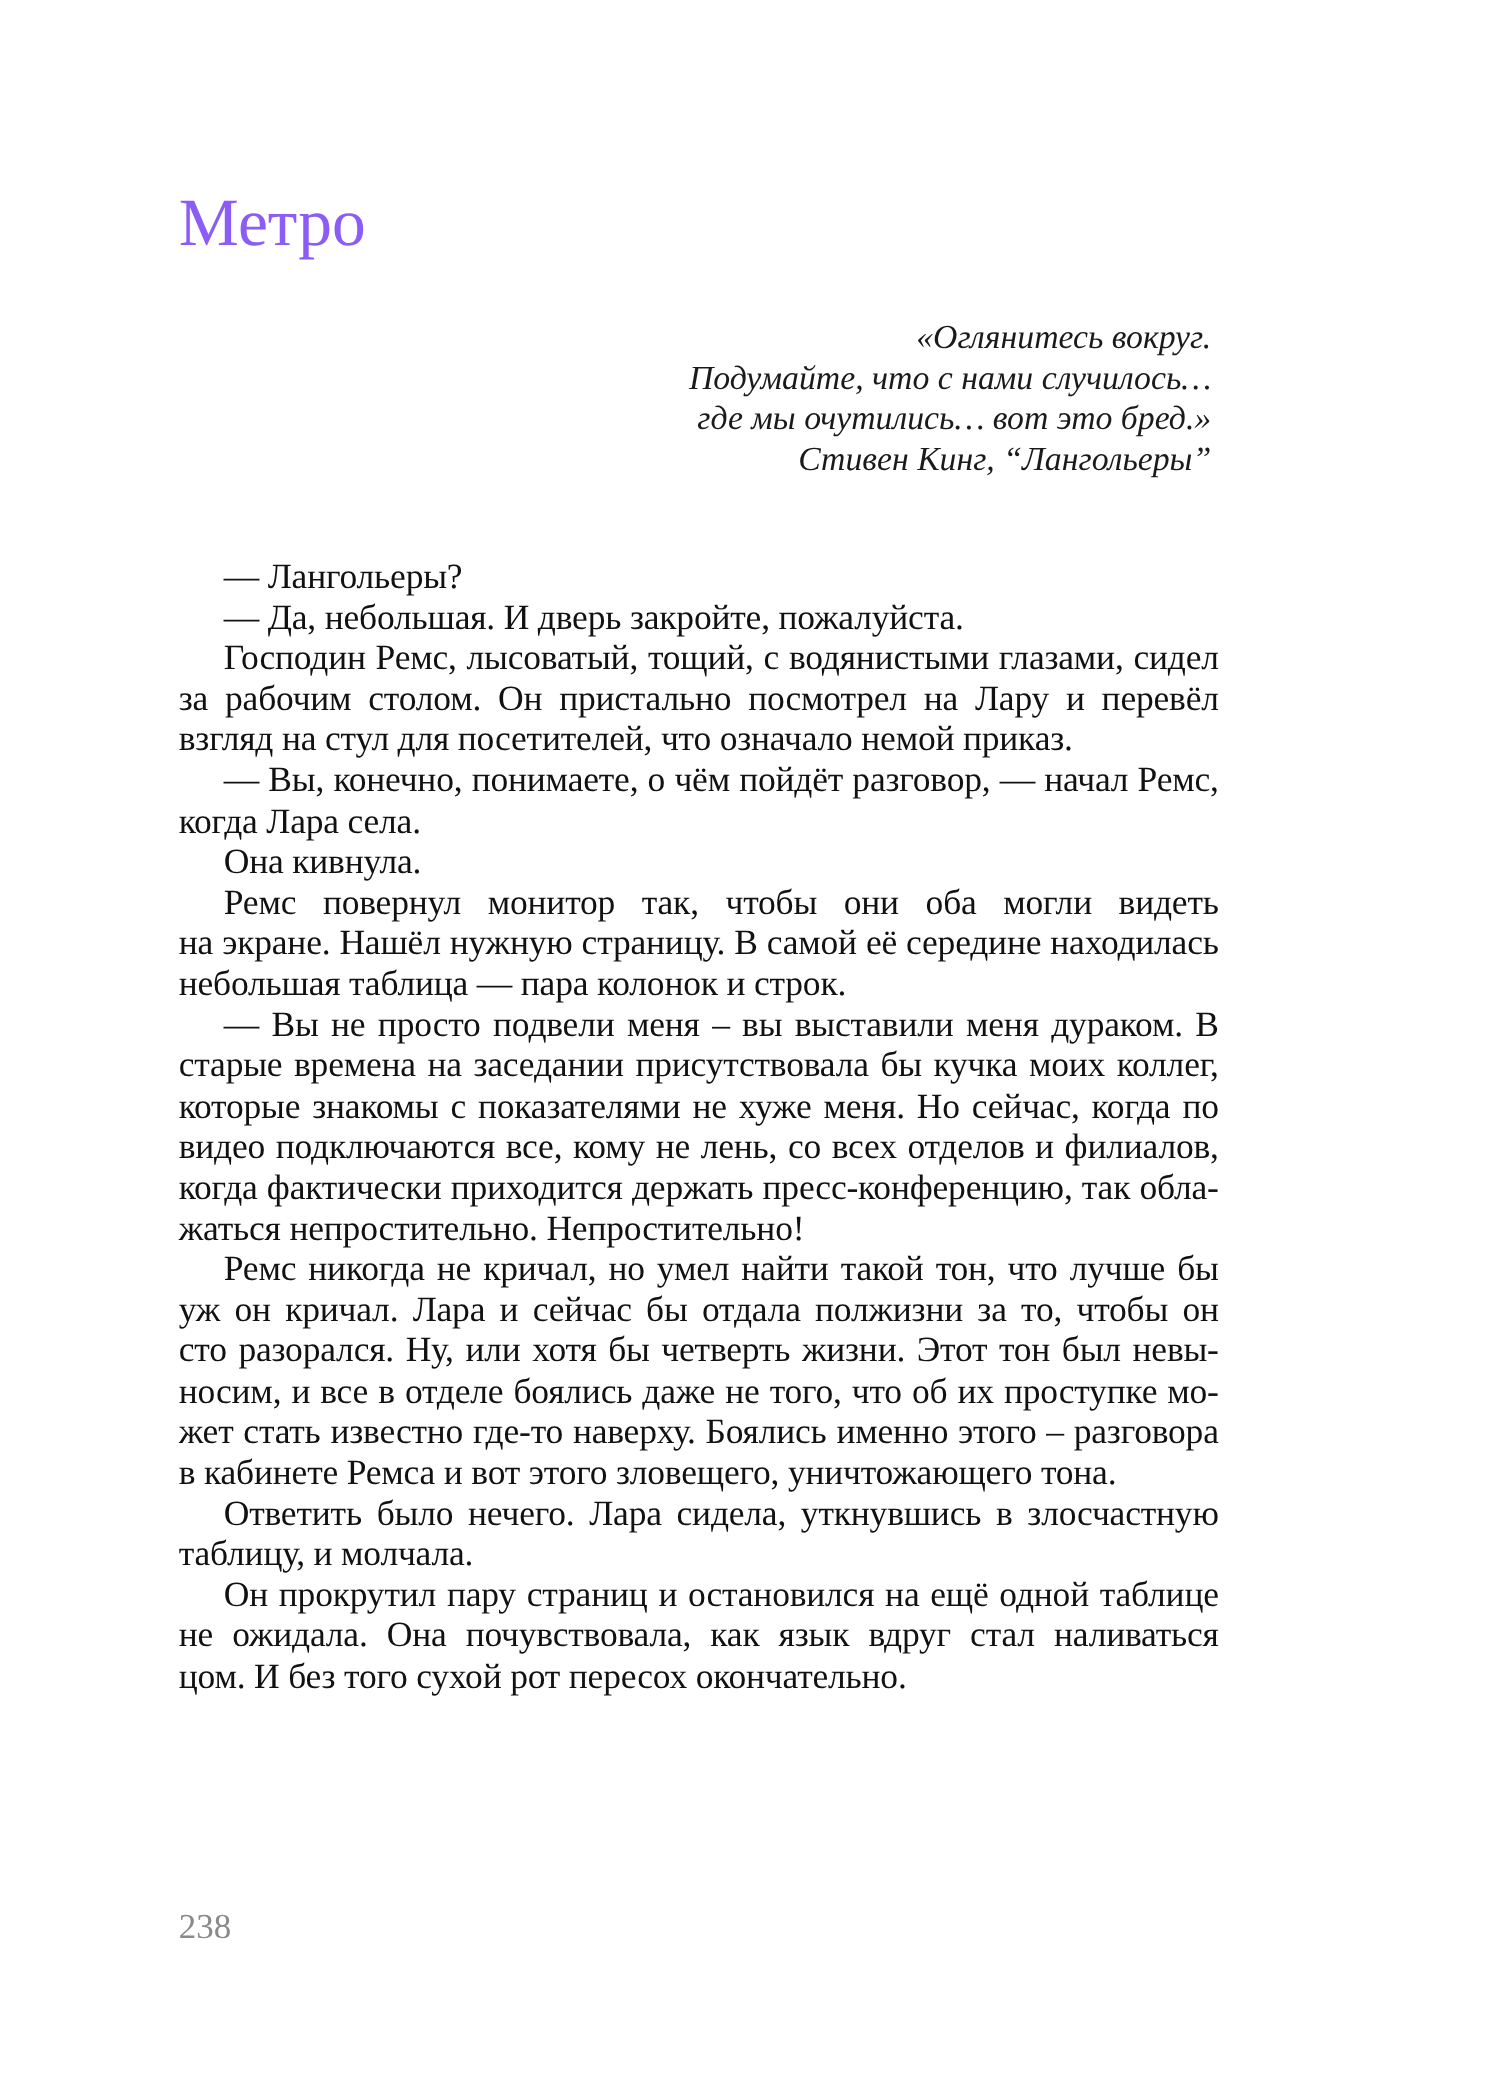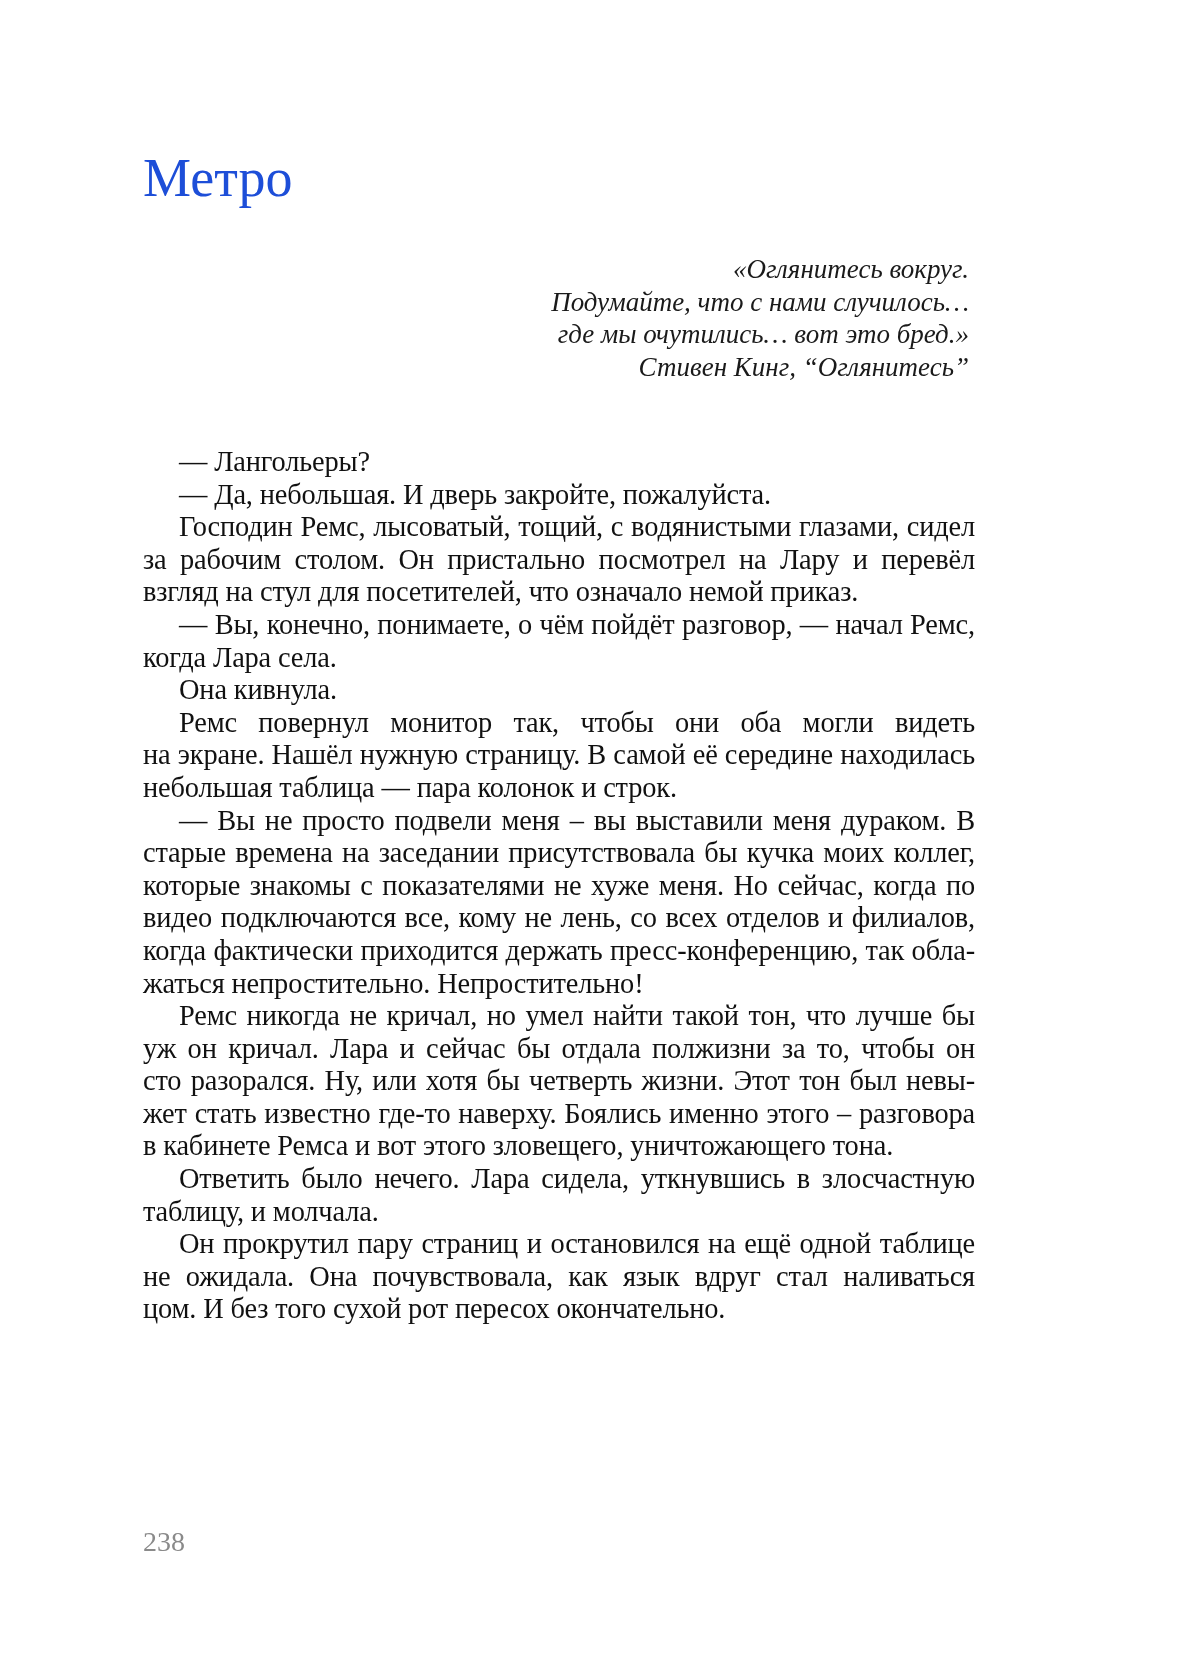--- a/index.html
+++ b/index.html
@@ -23,21 +23,21 @@
       height: 1680px;
     }
     .chapter-title {
       position: absolute;
       left: 143px;
       top: 148px;
       font-size: 54px;
       line-height: 60px;
       font-weight: normal;
       margin: 0;
-      color: #1d4ed8;
+      color: #8b5cf6;
     }
     .epigraph {
       position: absolute;
       right: 227px;
       top: 253px;
       text-align: right;
       font-style: italic;
       font-size: 27px;
       line-height: 33px;
       color: #1a1a1a;
@@ -81,21 +81,21 @@
 </head>
 <body>
 
 <div class="page">
   <h1 class="chapter-title">Метро</h1>
 
   <div class="epigraph">
     <span class="line">«Оглянитесь вокруг.</span>
     <span class="line">Подумайте, что с нами случилось…</span>
     <span class="line">где мы очутились… вот это бред.»</span>
-    <span class="line">Стивен Кинг, “Оглянитесь”</span>
+    <span class="line">Стивен Кинг, “Лангольеры”</span>
   </div>
 
   <div class="body-text" id="body-text">
       <span class="line indent">— Лангольеры?</span>
       <span class="line indent">— Да, небольшая. И дверь закройте, пожалуйста.</span>
       <span class="line j indent">Господин Ремс, лысоватый, тощий, с водянистыми глазами, сидел</span>
       <span class="line j">за рабочим столом. Он пристально посмотрел на Лару и перевёл</span>
       <span class="line">взгляд на стул для посетителей, что означало немой приказ.</span>
       <span class="line j indent">— Вы, конечно, понимаете, о чём пойдёт разговор, — начал Ремс,</span>
       <span class="line">когда Лара села.</span>
@@ -105,20 +105,21 @@
       <span class="line">небольшая таблица — пара колонок и строк.</span>
       <span class="line j indent">— Вы не просто подвели меня – вы выставили меня дураком. В</span>
       <span class="line j">старые времена на заседании присутствовала бы кучка моих коллег,</span>
       <span class="line j">которые знакомы с показателями не хуже меня. Но сейчас, когда по</span>
       <span class="line j">видео подключаются все, кому не лень, со всех отделов и филиалов,</span>
       <span class="line j">когда фактически приходится держать пресс-конференцию, так обла-</span>
       <span class="line">жаться непростительно. Непростительно!</span>
       <span class="line j indent">Ремс никогда не кричал, но умел найти такой тон, что лучше бы</span>
       <span class="line j">уж он кричал. Лара и сейчас бы отдала полжизни за то, чтобы он про-</span>
       <span class="line j">сто разорался. Ну, или хотя бы четверть жизни. Этот тон был невы-</span>
+      <span class="line j">носим, и все в отделе боялись даже не того, что об их проступке мо-</span>
       <span class="line j">жет стать известно где-то наверху. Боялись именно этого – разговора</span>
       <span class="line">в кабинете Ремса и вот этого зловещего, уничтожающего тона.</span>
       <span class="line j indent">Ответить было нечего. Лара сидела, уткнувшись в злосчастную</span>
       <span class="line">таблицу, и молчала.</span>
       <span class="line j indent">Он прокрутил пару страниц и остановился на ещё одной таблице</span>
       <span class="line j">не ожидала. Она почувствовала, как язык вдруг стал наливаться свин-</span>
       <span class="line">цом. И без того сухой рот пересох окончательно.</span>
     </div>
 
   <div class="page-number">238</div>

